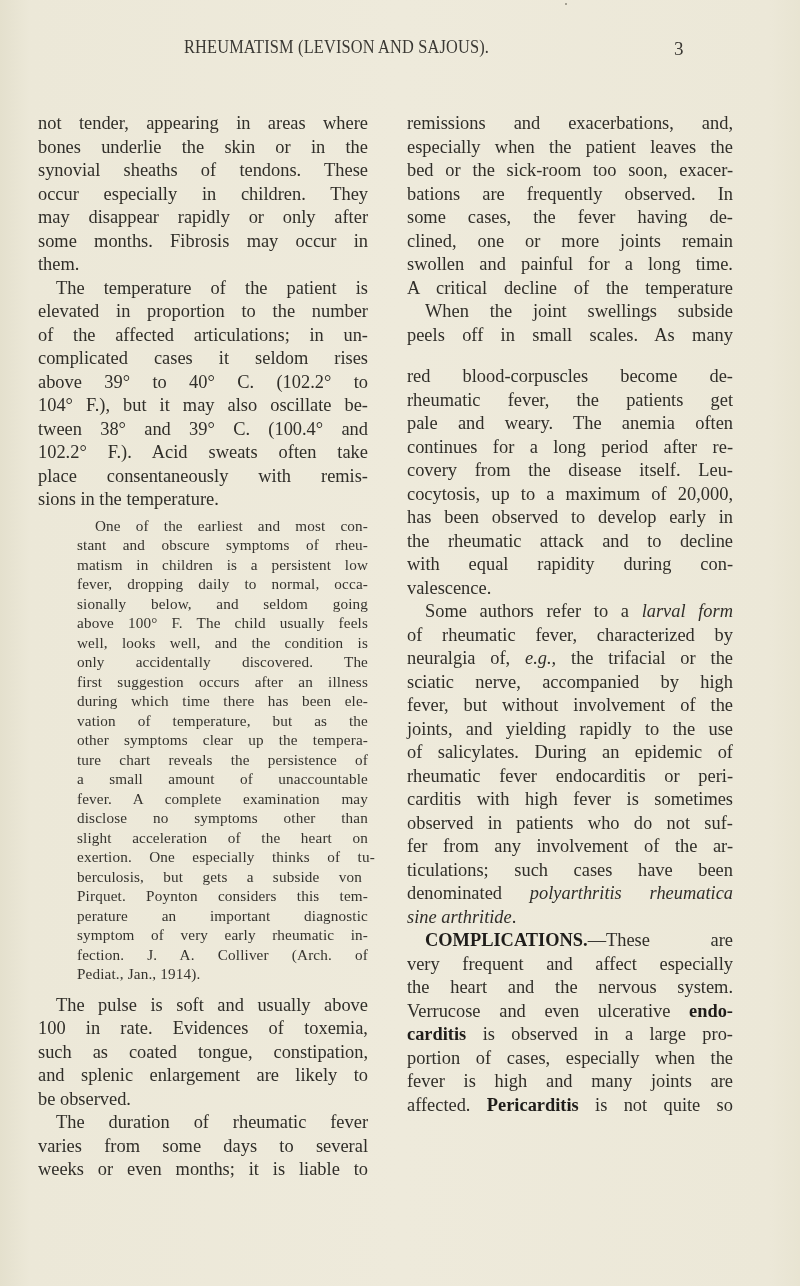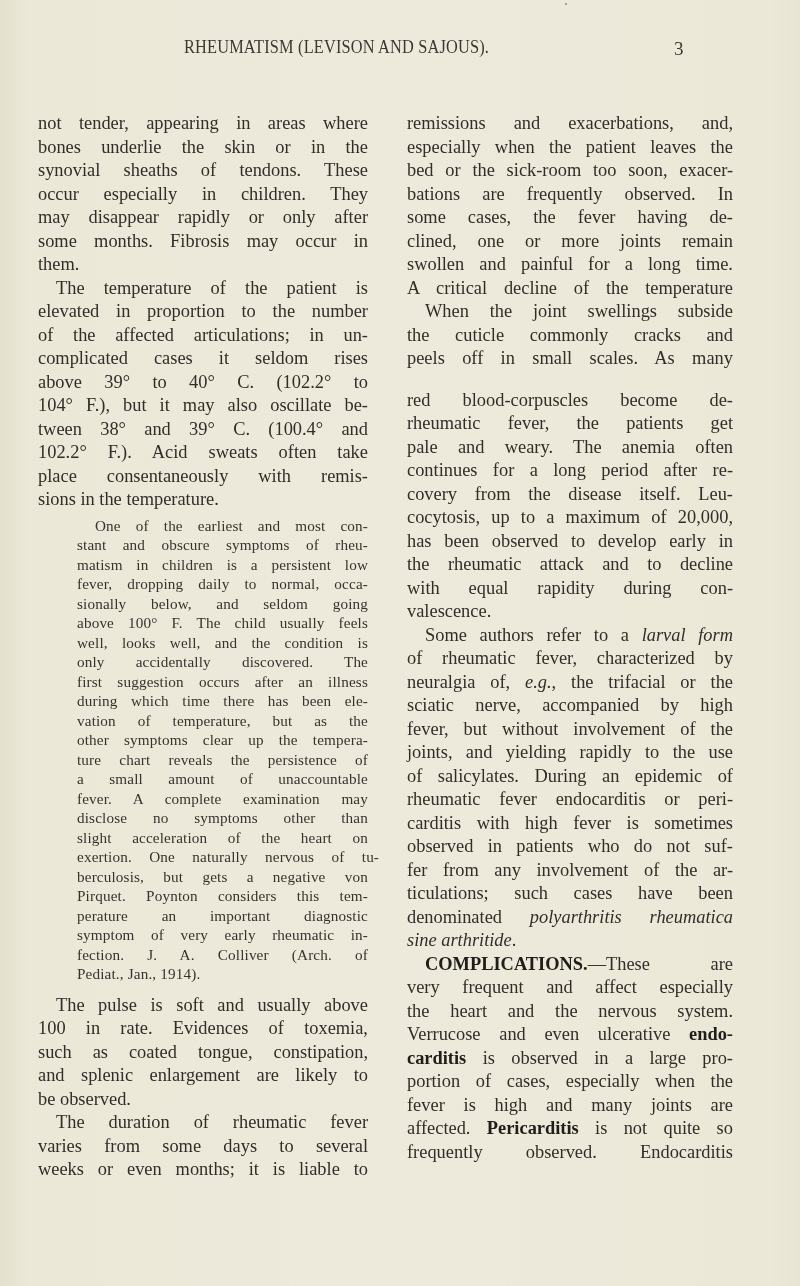--- a/index.html
+++ b/index.html
@@ -90,22 +90,22 @@
     <span class="line" style="word-spacing: 27.13px; text-align-last: left;">only accidentally discovered. The</span>
     <span class="line" style="word-spacing: 11.19px; text-align-last: left;">first suggestion occurs after an illness</span>
     <span class="line" style="word-spacing: 9.48px; text-align-last: left;">during which time there has been ele-</span>
     <span class="line" style="word-spacing: 17.9px; text-align-last: left;">vation of temperature, but as the</span>
     <span class="line" style="word-spacing: 11.15px; text-align-last: left;">other symptoms clear up the tempera-</span>
     <span class="line" style="word-spacing: 14.16px; text-align-last: left;">ture chart reveals the persistence of</span>
     <span class="line" style="word-spacing: 21.4px; text-align-last: left;">a small amount of unaccountable</span>
     <span class="line" style="word-spacing: 17.63px; text-align-last: left;">fever. A complete examination may</span>
     <span class="line" style="word-spacing: 21.81px; text-align-last: left;">disclose no symptoms other than</span>
     <span class="line" style="word-spacing: 16.58px; text-align-last: left;">slight acceleration of the heart on</span>
-    <span class="line" style="word-spacing: 13.39px; text-align-last: left;">exertion. One naturally nervous of tu-</span>
-    <span class="line" style="word-spacing: 15.31px; text-align-last: left;">berculosis, but gets a negative von</span>
+    <span class="line" style="word-spacing: 13.39px; text-align-last: left;">exertion. One especially thinks of tu-</span>
+    <span class="line" style="word-spacing: 15.31px; text-align-last: left;">berculosis, but gets a subside von</span>
     <span class="line" style="word-spacing: 16.24px; text-align-last: left;">Pirquet. Poynton considers this tem-</span>
     <span class="line" style="word-spacing: 29.75px; text-align-last: left;">perature an important diagnostic</span>
     <span class="line" style="word-spacing: 12.53px; text-align-last: left;">symptom of very early rheumatic in-</span>
     <span class="line" style="word-spacing: 19.17px; text-align-last: left;">fection. J. A. Colliver (Arch. of</span>
     <span class="line last">Pediat., Jan., 1914).</span>
   </div>
   <p>
     <span class="line" style="padding-left: 18px; word-spacing: 8.92px; text-align-last: left;">The pulse is soft and usually above</span>
     <span class="line" style="word-spacing: 15.64px; text-align-last: left;">100 in rate. Evidences of toxemia,</span>
     <span class="line" style="word-spacing: 16.36px; text-align-last: left;">such as coated tongue, constipation,</span>
@@ -125,21 +125,20 @@
     <span class="line" style="word-spacing: 9.74px; text-align-last: left;">especially when the patient leaves the</span>
     <span class="line" style="word-spacing: 7.16px; text-align-last: left;">bed or the sick-room too soon, exacer-</span>
     <span class="line" style="word-spacing: 17.54px; text-align-last: left;">bations are frequently observed. In</span>
     <span class="line" style="word-spacing: 17.4px; text-align-last: left;">some cases, the fever having de-</span>
     <span class="line" style="word-spacing: 16.38px; text-align-last: left;">clined, one or more joints remain</span>
     <span class="line" style="word-spacing: 10.49px; text-align-last: left;">swollen and painful for a long time.</span>
     <span class="line" style="word-spacing: 12.2px; text-align-last: left;">A critical decline of the temperature</span>
   </p>
   <p>
     <span class="line" style="padding-left: 18px; word-spacing: 16.21px; text-align-last: left;">When the joint swellings subside</span>
-    <span class="line" style="word-spacing: 20.98px; text-align-last: left;">the cuticle commonly cracks and</span>
     <span class="line" style="word-spacing: 12.76px; text-align-last: left;">peels off in small scales. As many</span>
     <span class="line" style="word-spacing: 27.47px; text-align-last: left; margin-top: 18px;">red blood-corpuscles become de-</span>
     <span class="line" style="word-spacing: 22.58px; text-align-last: left;">rheumatic fever, the patients get</span>
     <span class="line" style="word-spacing: 15.67px; text-align-last: left;">pale and weary. The anemia often</span>
     <span class="line" style="word-spacing: 10.76px; text-align-last: left;">continues for a long period after re-</span>
     <span class="line" style="word-spacing: 13.11px; text-align-last: left;">covery from the disease itself. Leu-</span>
     <span class="line" style="word-spacing: 6.57px; text-align-last: left;">cocytosis, up to a maximum of 20,000,</span>
     <span class="line" style="word-spacing: 8.2px; text-align-last: left;">has been observed to develop early in</span>
     <span class="line" style="word-spacing: 13.83px; text-align-last: left;">the rheumatic attack and to decline</span>
     <span class="line" style="word-spacing: 24.3px; text-align-last: left;">with equal rapidity during con-</span>
@@ -163,18 +162,17 @@
   </p>
   <p>
     <span class="line" style="padding-left: 18px; word-spacing: 56px; text-align-last: left;"><span class="b">COMPLICATIONS.</span><span>—These are</span></span>
     <span class="line" style="word-spacing: 18.02px; text-align-last: left;">very frequent and affect especially</span>
     <span class="line" style="word-spacing: 16.17px; text-align-last: left;">the heart and the nervous system.</span>
     <span class="line" style="word-spacing: 14.09px; text-align-last: left;"><span>Verrucose and even ulcerative </span><span class="b">endo-</span></span>
     <span class="line" style="word-spacing: 11.83px; text-align-last: left;"><span class="b">carditis</span><span> is observed in a large pro-</span></span>
     <span class="line" style="word-spacing: 11.07px; text-align-last: left;">portion of cases, especially when the</span>
     <span class="line" style="word-spacing: 14.16px; text-align-last: left;">fever is high and many joints are</span>
     <span class="line" style="word-spacing: 11.74px; text-align-last: left;"><span>affected. </span><span class="b">Pericarditis</span><span> is not quite so</span></span>
-    <span class="line" style="word-spacing: 38.64px; text-align-last: left;">frequently observed. Endocarditis</span>
   </p>
 </div>
 
 <span class="speck" style="left:123px; top:1143px;"></span>
 <span class="speck" style="left:565px; top:3px;"></span>
 
 </body></html>

